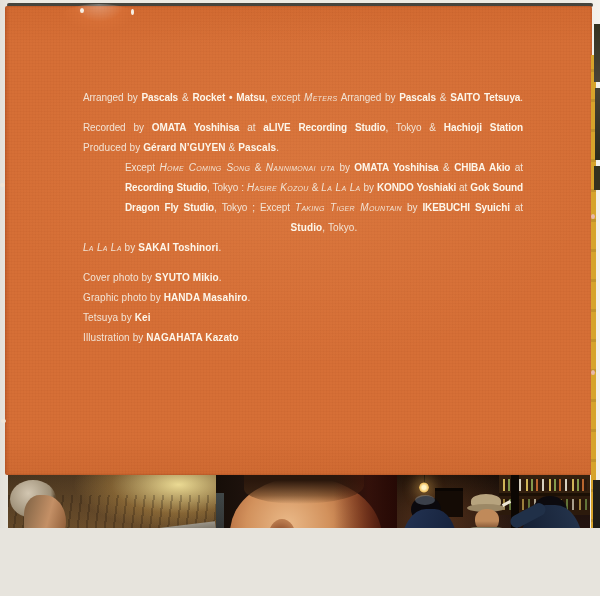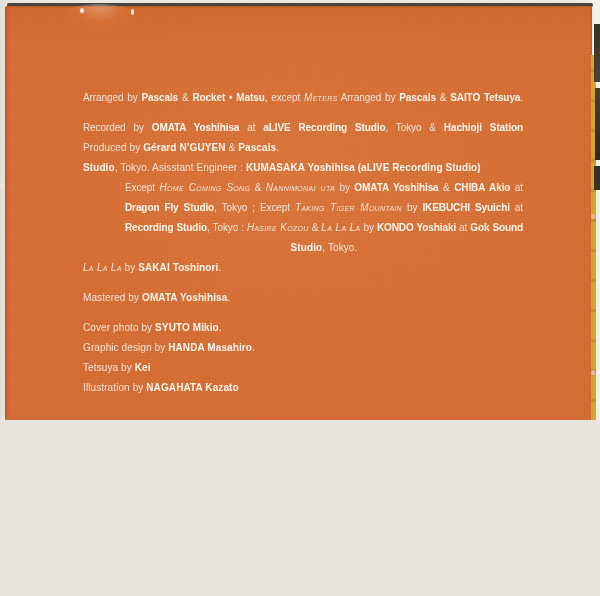--- a/index.html
+++ b/index.html
@@ -5,21 +5,21 @@
   :root{
     --page-orange:#d66f36;
     --ink:#f2e3d4;
     --ink-bold:#fdf6ea;
     --edge-yellow:#d7a32b;
     --scan-bg:#eceae3;
     --top-line:#46443c;
   }
   html,body{margin:0;padding:0;}
   body{width:600px;height:596px;background:#e7e4dd;font-family:"Liberation Sans",sans-serif;}
-  .scan{position:relative;width:600px;height:420px;overflow:hidden;
+  .scan{position:relative;width:600px;height:528px;overflow:hidden;
         background:linear-gradient(90deg,#e4e1da 0,var(--scan-bg) 3%,var(--scan-bg) 96%,#f4f2ec 100%);}
   .top-line{position:absolute;left:7px;top:3px;width:586px;height:4px;background:var(--top-line);border-radius:2px;}
 
   
   .page{position:absolute;left:5px;top:6px;width:587px;height:469px;border-radius:2px;
     background:
       radial-gradient(420px 260px at 50% 38%, rgba(255,190,130,.10), transparent 70%),
       repeating-linear-gradient(0deg, rgba(130,45,10,.045) 0 1px, transparent 1px 3px),
       repeating-linear-gradient(90deg, rgba(130,45,10,.04) 0 1px, transparent 1px 3px),
       linear-gradient(180deg,#d26a31 0,var(--page-orange) 8%,var(--page-orange) 92%,#cf6a32 100%);
@@ -154,29 +154,27 @@
     <div class="crease-speck speck-b"></div>
   </div>
 
   <div class="edge-nick nick-1"></div>
   <div class="edge-nick nick-2"></div>
 
   <div class="credits">
       <div class="line just"><span class="sg-n">Arranged by </span><span class="sg-b">Pascals</span><span class="sg-n"> &amp; </span><span class="sg-b">Rocket • Matsu</span><span class="sg-n">, except </span><span class="sg-sc">Meters</span><span class="sg-n"> Arranged by </span><span class="sg-b">Pascals</span><span class="sg-n"> &amp; </span><span class="sg-b">SAITO Tetsuya</span><span class="sg-n">.</span></div>
       <div class="line just gap"><span class="sg-n">Recorded by </span><span class="sg-b">OMATA Yoshihisa</span><span class="sg-n"> at </span><span class="sg-b">aLIVE Recording Studio</span><span class="sg-n">, Tokyo &amp; </span><span class="sg-b">Hachioji Station</span></div>
       <div class="line"><span class="sg-n">Produced by </span><span class="sg-b">Gérard N’GUYEN</span><span class="sg-n"> &amp; </span><span class="sg-b">Pascals</span><span class="sg-n">.</span></div>
-      <div class="line"><span class="sg-b">Studio</span><span class="sg-n">, Tokyo. Asisstant Engineer : </span><span class="sg-b">KUMASAKA Yoshihisa</span><span class="sg-n"> </span><span class="sg-b">(aLIVE Recording Studio)</span></div>
       <div class="line just indent"><span class="sg-n">Except </span><span class="sg-sc">Home Coming Song</span><span class="sg-n"> &amp; </span><span class="sg-sc">Nannimonai uta</span><span class="sg-n"> by </span><span class="sg-b">OMATA Yoshihisa</span><span class="sg-n"> &amp; </span><span class="sg-b">CHIBA Akio</span><span class="sg-n"> at</span></div>
+      <div class="line just indent"><span class="sg-b">Recording Studio</span><span class="sg-n">, Tokyo : </span><span class="sg-sc">Hasire Kozou</span><span class="sg-n"> &amp; </span><span class="sg-sc">La La La</span><span class="sg-n"> by </span><span class="sg-b">KONDO Yoshiaki</span><span class="sg-n"> at </span><span class="sg-b">Gok Sound</span></div>
       <div class="line just indent"><span class="sg-b">Dragon Fly Studio</span><span class="sg-n">, Tokyo ; Except </span><span class="sg-sc">Taking Tiger Mountain</span><span class="sg-n"> by </span><span class="sg-b">IKEBUCHI Syuichi</span><span class="sg-n"> at </span></div>
-      <div class="line just indent"><span class="sg-b">Recording Studio</span><span class="sg-n">, Tokyo : </span><span class="sg-sc">Hasire Kozou</span><span class="sg-n"> &amp; </span><span class="sg-sc">La La La</span><span class="sg-n"> by </span><span class="sg-b">KONDO Yoshiaki</span><span class="sg-n"> at </span><span class="sg-b">Gok Sound</span></div>
       <div class="line indent"><span class="sg-b">Studio</span><span class="sg-n">, Tokyo.</span></div>
       <div class="line"><span class="sg-sc">La La La</span><span class="sg-n"> by </span><span class="sg-b">SAKAI Toshinori</span><span class="sg-n">.</span></div>
-      <div class="line gap"><span class="sg-n">Mastered by </span><span class="sg-b">OMATA Yoshihisa</span><span class="sg-n">.</span></div>
       <div class="line gap"><span class="sg-n">Cover photo by </span><span class="sg-b">SYUTO Mikio</span><span class="sg-n">.</span></div>
-      <div class="line"><span class="sg-n">Graphic design by </span><span class="sg-b">HANDA Masahiro</span><span class="sg-n">.</span></div>
+      <div class="line"><span class="sg-n">Graphic photo by </span><span class="sg-b">HANDA Masahiro</span><span class="sg-n">.</span></div>
       <div class="line"><span class="sg-n">Tetsuya by </span><span class="sg-b">Kei</span></div>
       <div class="line"><span class="sg-n">Illustration by </span><span class="sg-b">NAGAHATA Kazato</span></div>
     </div>
 
   <div class="photo p1" title="Dark bar scene: grey-haired man in profile beside a curly-haired woman in red, warm light beam and piano at right">
     <div class="p1-streaks"></div>
     <div class="p1-piano-lid"></div>
     <div class="p1-piano-body"></div>
     <div class="p1-man-hair"></div>
     <div class="p1-man-face"></div>

